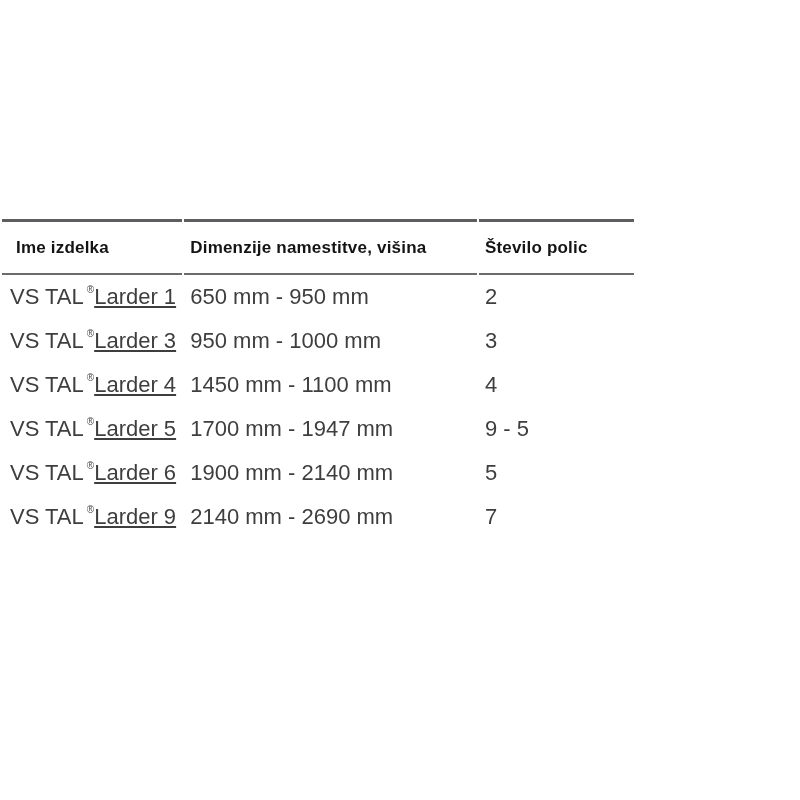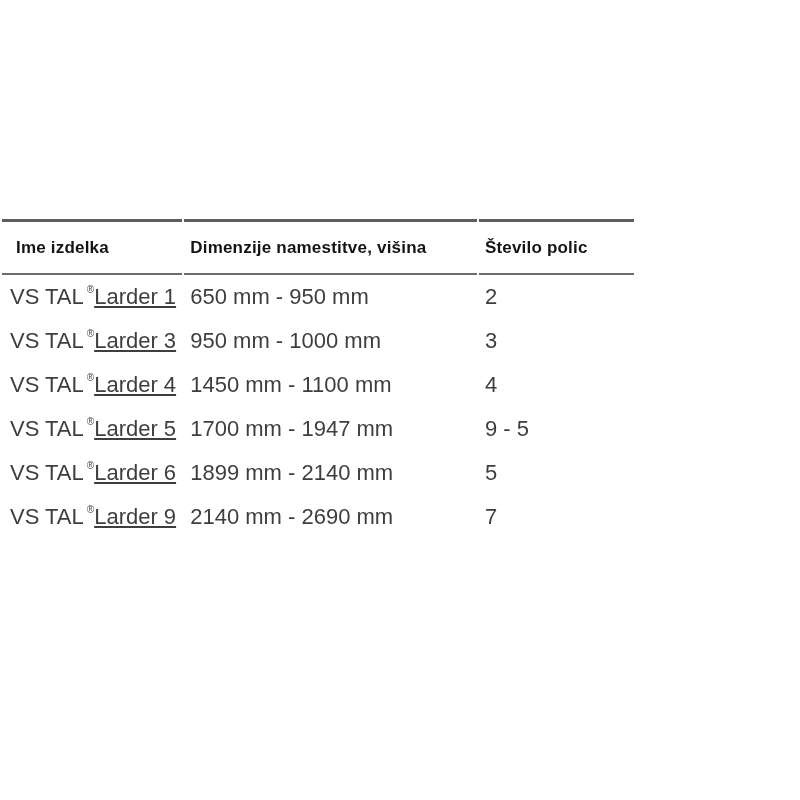--- a/index.html
+++ b/index.html
@@ -110,21 +110,21 @@
         <td class="cell-dim">1450 mm - 1100 mm</td>
         <td class="cell-shelves">4</td>
       </tr>
       <tr>
         <td class="cell-name"><span>VS TAL</span><span class="reg">®</span><span class="model">Larder 5</span></td>
         <td class="cell-dim">1700 mm - 1947 mm</td>
         <td class="cell-shelves">9 - 5</td>
       </tr>
       <tr>
         <td class="cell-name"><span>VS TAL</span><span class="reg">®</span><span class="model">Larder 6</span></td>
-        <td class="cell-dim">1899 mm - 2140 mm</td>
+        <td class="cell-dim">1900 mm - 2140 mm</td>
         <td class="cell-shelves">5</td>
       </tr>
       <tr>
         <td class="cell-name"><span>VS TAL</span><span class="reg">®</span><span class="model">Larder 9</span></td>
         <td class="cell-dim">2140 mm - 2690 mm</td>
         <td class="cell-shelves">7</td>
       </tr>
     </tbody>
   </table>
 </div>

